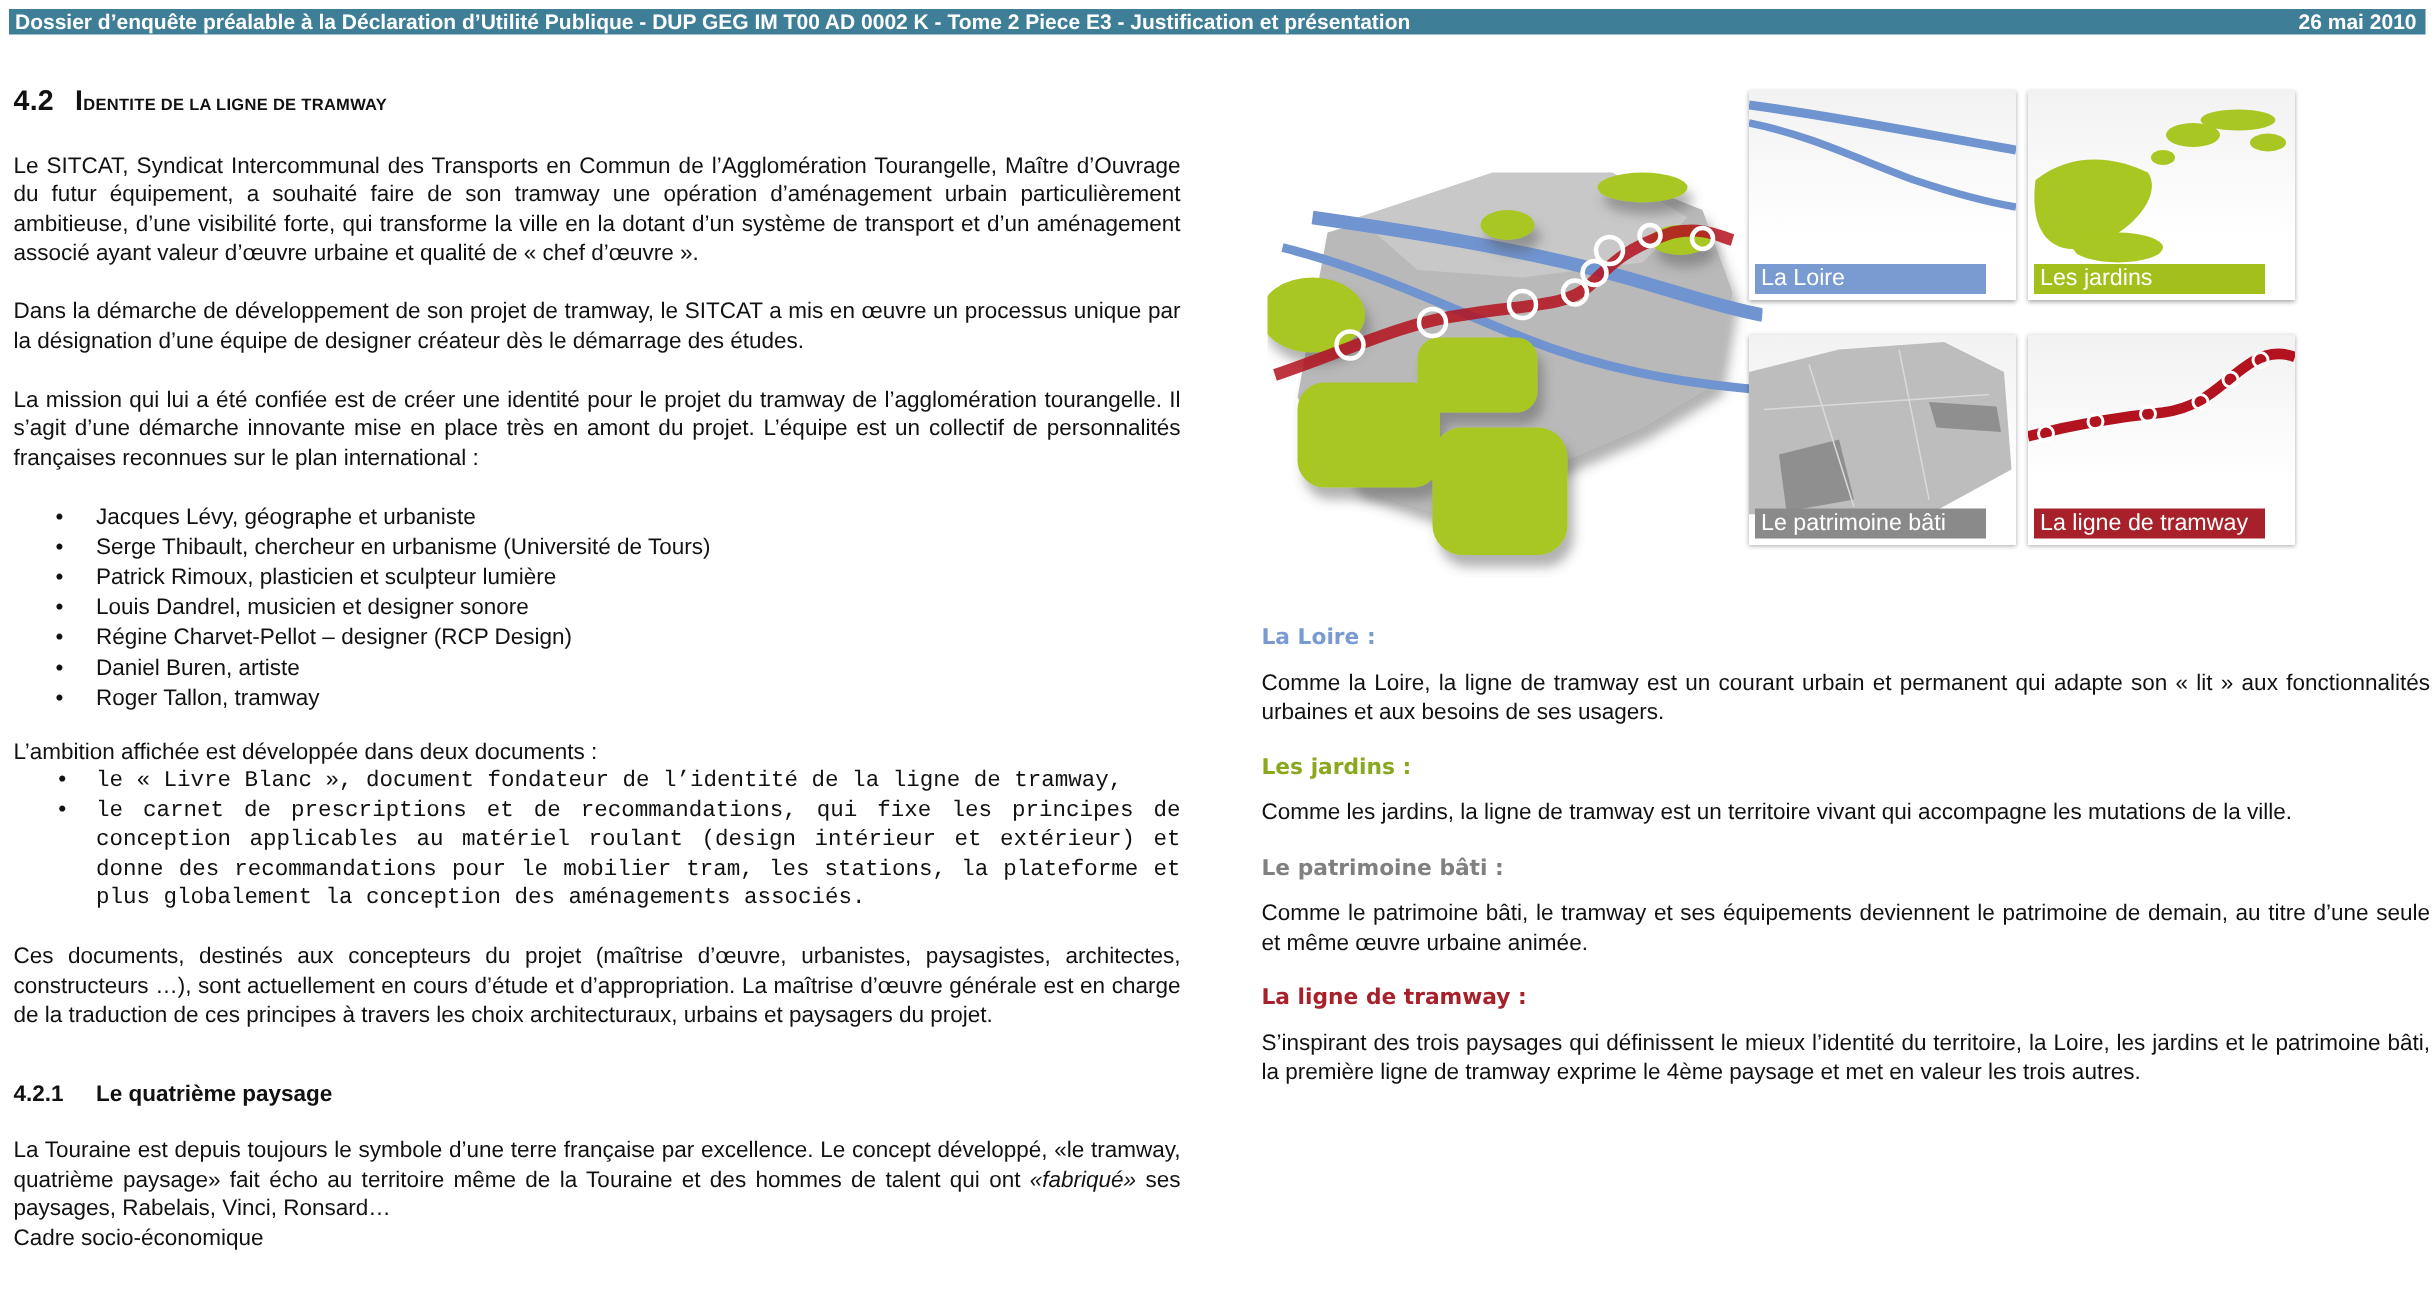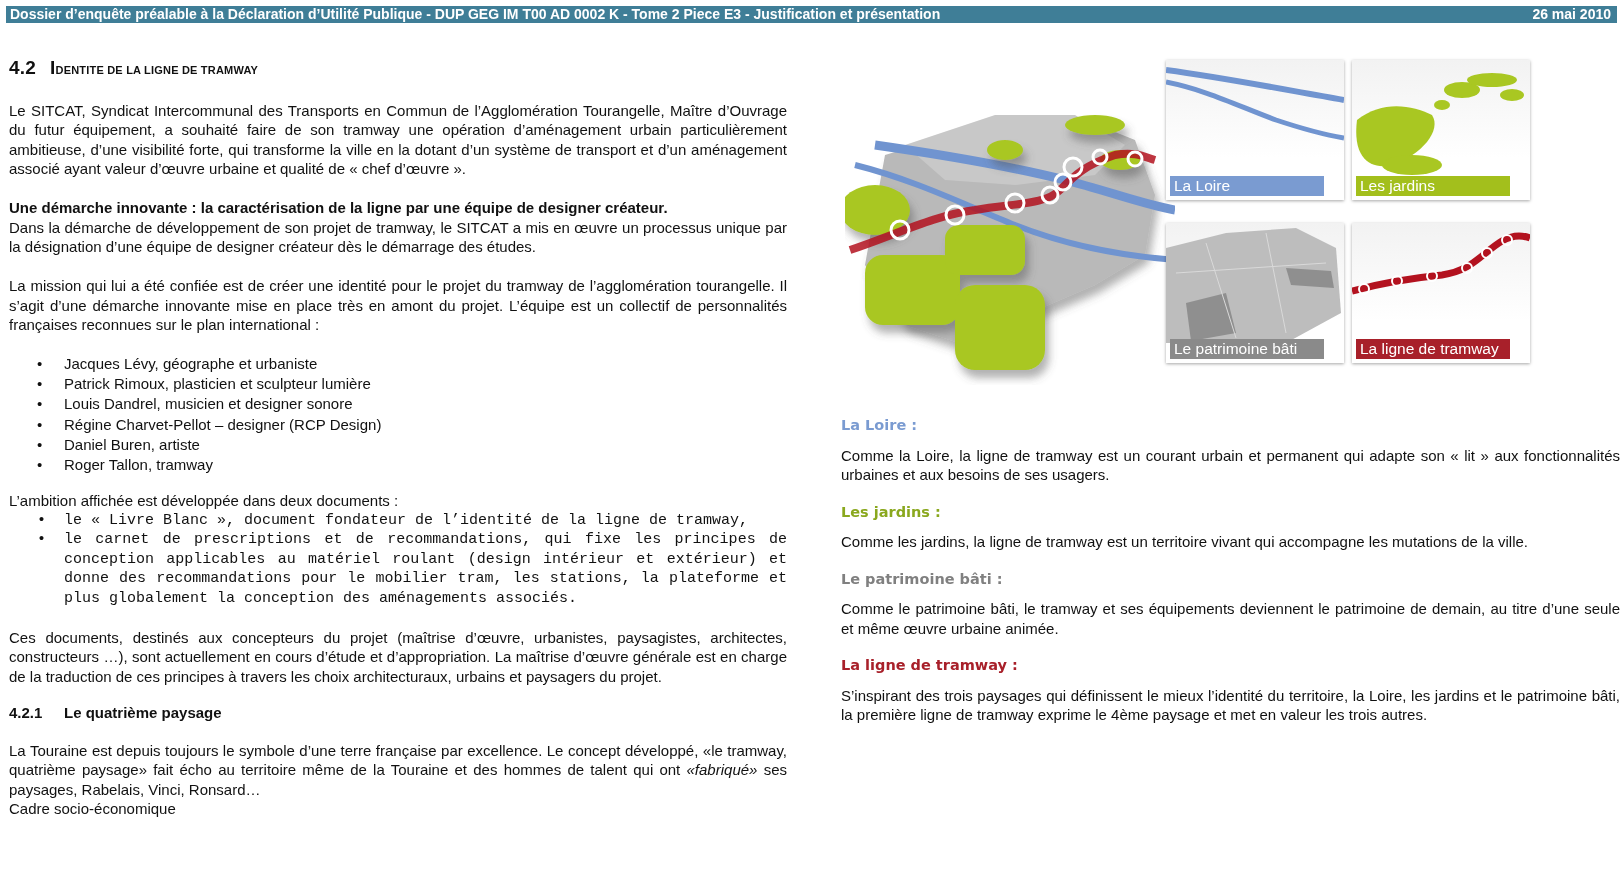--- a/index.html
+++ b/index.html
@@ -15,21 +15,21 @@
   .h42 .sc-big { font-size:19px; }
   .h42 .sc-small { font-size:11px; }
   .gap { height:19.5px; }
   .bold { font-weight:bold; }
   ul.people { margin:0; padding:0 0 0 55px; list-style:none; font-size:15px; line-height:20.2px; }
   ul.people li, ul.docs li { position:relative; }
   ul.people li::before, ul.docs li::before { content:"•"; position:absolute; left:-27px; font-style:normal; }
   ul.docs { margin:0; padding:0 0 0 55px; list-style:none; }
   ul.docs li { text-align:justify;font-family:Liberation Mono, monospace; }
   .h421 { font-weight:bold; font-size:15px; margin:0; }
-  .h421 .num { display:inline-block; width:55px; }
+  .h421 .num { display:inline-block; width:55px;margin-top:16px; }
   .right-col { position:absolute; left:841px; top:416px; width:779px; font-size:15px; line-height:19.5px; }
   .right-col .sec-title { font-family:"DejaVu Sans", sans-serif; font-weight:bold; font-size:14.5px; margin:0 0 10px 0; }
   .right-col p { margin:0; text-align:justify; }
   .right-col .sec { margin-bottom:18px; }
   .figure { position:absolute; left:870px; top:55px; width:720px; height:330px; }
   .tile { position:absolute; width:178px; height:140px; background:linear-gradient(180deg,#f2f2f2 0%,#ffffff 70%);
           box-shadow:0 1px 3px rgba(0,0,0,0.35); overflow:hidden; }
   .tile .cap { position:absolute; left:4px; right:20px; bottom:4px; height:20px; color:#fff; font-size:15.5px; line-height:20px; padding-left:4px; }
 </style>
 </head>
@@ -39,27 +39,27 @@
   <span>Dossier d’enquête préalable à la Déclaration d’Utilité Publique - DUP GEG IM T00 AD 0002 K - Tome 2 Piece E3 - Justification et présentation</span>
   <span>26 mai 2010</span>
 </div>
 
 <div class="left-col">
   <div class="h42">
     <span class="num">4.2</span><span class="sc-big">I</span><span class="sc-small">DENTITE DE LA LIGNE DE TRAMWAY</span>
   </div>
   <p>Le SITCAT, Syndicat Intercommunal des Transports en Commun de l’Agglomération Tourangelle, Maître d’Ouvrage du futur équipement, a souhaité faire de son tramway une opération d’aménagement urbain particulièrement ambitieuse, d’une visibilité forte, qui transforme la ville en la dotant d’un système de transport et d’un aménagement associé ayant valeur d’œuvre urbaine et qualité de « chef d’œuvre ».</p>
   <div class="gap"></div>
-  <p class="bold">Une démarche innovante : la caractérisation de la ligne par une équipe de designer créateur.</p>
   <p>Dans la démarche de développement de son projet de tramway, le SITCAT a mis en œuvre un processus unique par la désignation d’une équipe de designer créateur dès le démarrage des études.</p>
   <div class="gap"></div>
   <p>La mission qui lui a été confiée est de créer une identité pour le projet du tramway de l’agglomération tourangelle. Il s’agit d’une démarche innovante mise en place très en amont du projet. L’équipe est un collectif de personnalités françaises reconnues sur le plan international :</p>
   <div class="gap"></div>
   <ul class="people">
     <li>Jacques Lévy, géographe et urbaniste</li>
+    <li>Serge Thibault, chercheur en urbanisme  (Université de Tours)</li>
     <li>Patrick Rimoux, plasticien et sculpteur lumière</li>
     <li>Louis Dandrel, musicien et designer sonore</li>
     <li>Régine Charvet-Pellot – designer (RCP Design)</li>
     <li>Daniel Buren, artiste</li>
     <li>Roger Tallon, tramway</li>
   </ul>
   <div class="gap" style="height:16px"></div>
   <p>L’ambition affichée est développée dans deux documents :</p>
   <ul class="docs">
     <li>le « Livre Blanc », document fondateur de l’identité de la ligne de tramway,</li>

